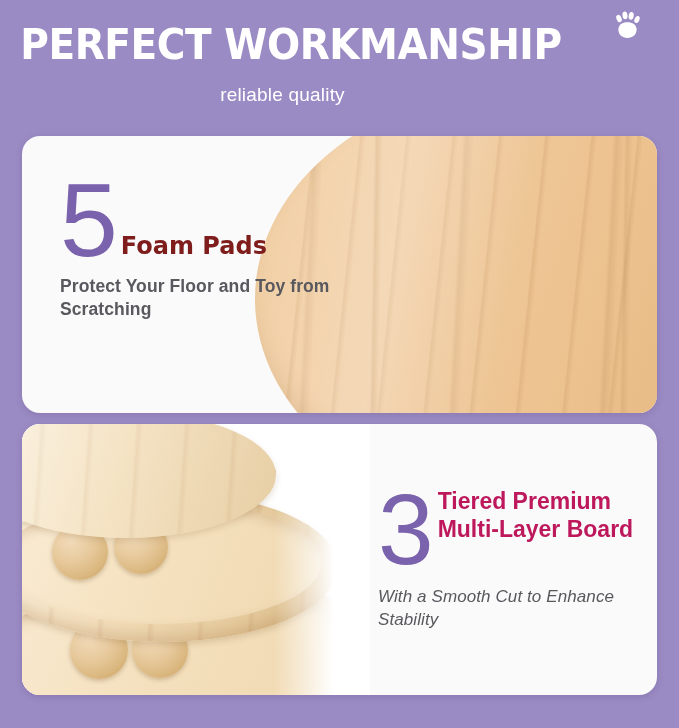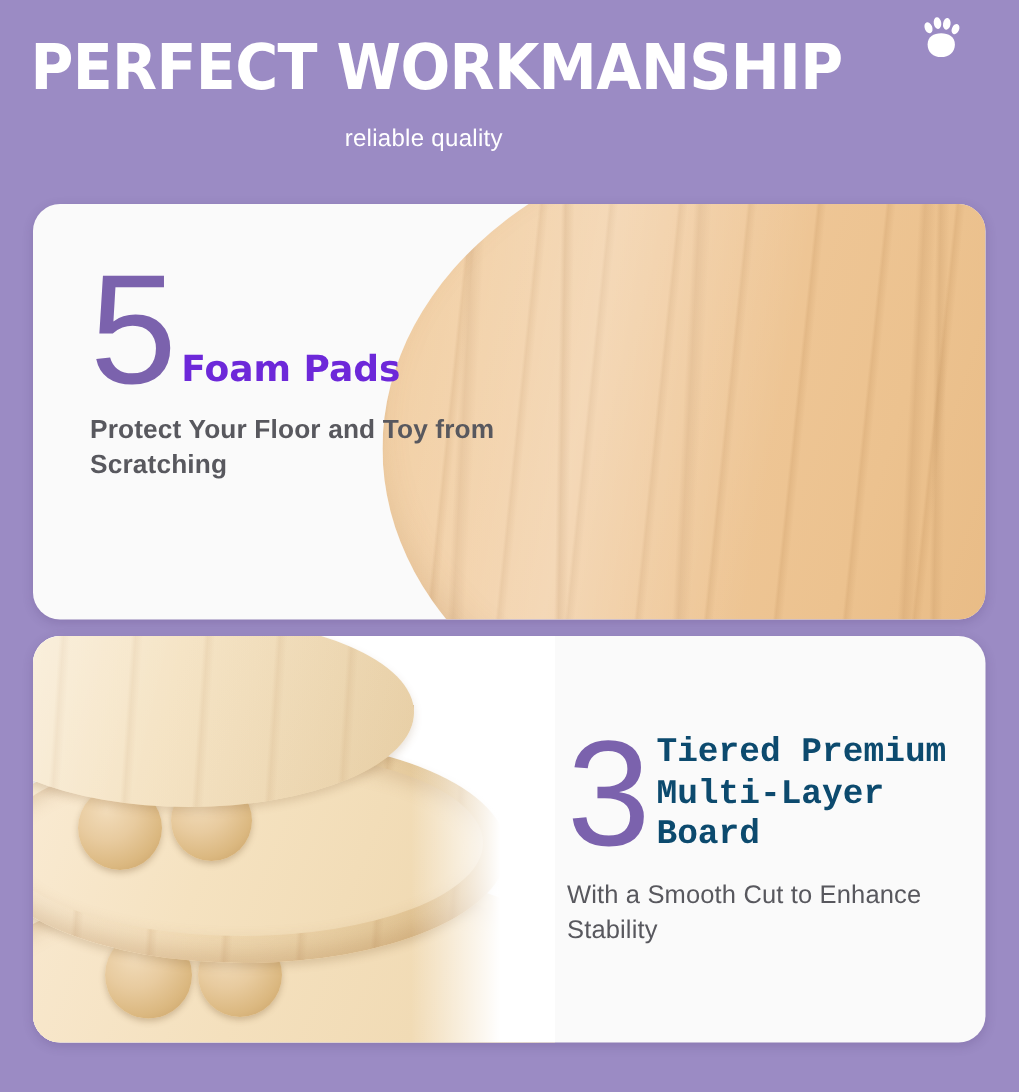--- a/index.html
+++ b/index.html
@@ -56,21 +56,21 @@
   }
 
   .header-sub {
     position: absolute;
     top: 84px;
     left: 0;
     width: 565px;
     text-align: center;
     color: #ffffff;
     font-family: "Liberation Sans", sans-serif;
-    font-size: 16px;
+    font-size: 19px;
     font-weight: 400;
     letter-spacing: 0.2px;
   }
 
   
   .card {
     position: absolute;
     background: #fafafa;
     border-radius: 18px;
     overflow: hidden;
@@ -105,21 +105,21 @@
   .bignum {
     color: #7b62ad;
     font-family: "Liberation Sans", sans-serif;
     font-size: 104px;
     font-weight: 400;
     line-height: 0.85;
     letter-spacing: -2px;
   }
 
   .numlabel {
-    color: #6d28d9;
+    color: #7f1d1d;
     font-family: "DejaVu Sans", sans-serif;
     font-size: 24px;
     font-weight: bold;
     line-height: 1.18;
     padding-bottom: 4px;
     padding-left: 5px;
   }
 
   .desc {
     color: #58585e;
@@ -336,37 +336,38 @@
   .c2-bignum {
     color: #7b62ad;
     font-family: "Liberation Sans", sans-serif;
     font-size: 100px;
     font-weight: 400;
     line-height: 0.95;
     letter-spacing: -2px;
   }
 
   .c2-numlabel {
-    color: #0c4a6e;
-    font-family: Liberation Mono, monospace;
+    color: #be185d;
+    font-family: Liberation Sans, sans-serif;
     font-size: 23px;
     font-weight: bold;
     line-height: 1.2;
     padding-left: 6px;
     padding-top: 6px;
   }
 
   .c2-desc {
     color: #58585e;
     font-family: "Liberation Sans", sans-serif;
     font-size: 17px;
     font-weight: 400;
     line-height: 1.34;
     margin-top: 9px;
     letter-spacing: 0.1px;
+    font-style: italic;
   }
 </style>
 </head>
 <body>
 
 <div class="header">
 
   <div class="header-title-wrap">
     <span class="header-title">PERFECT WORKMANSHIP</span>
   </div>

